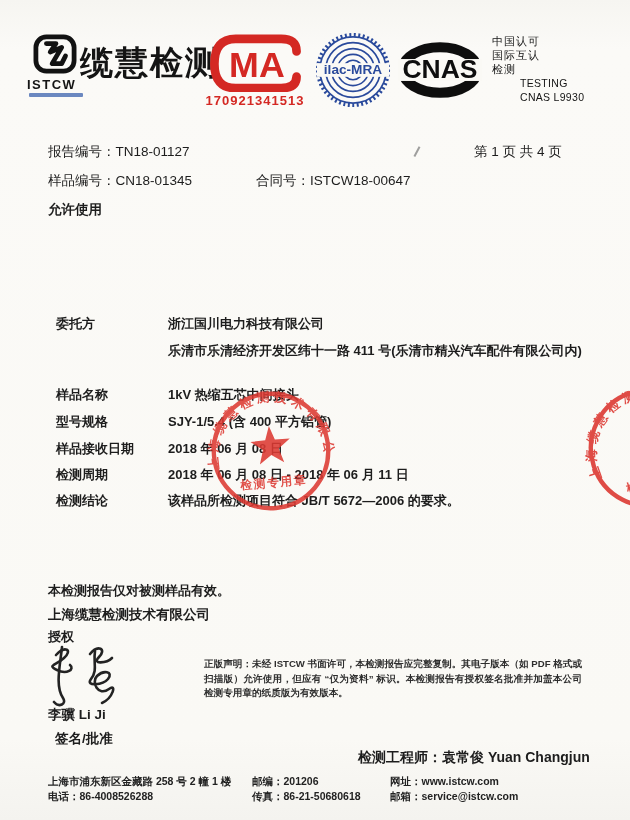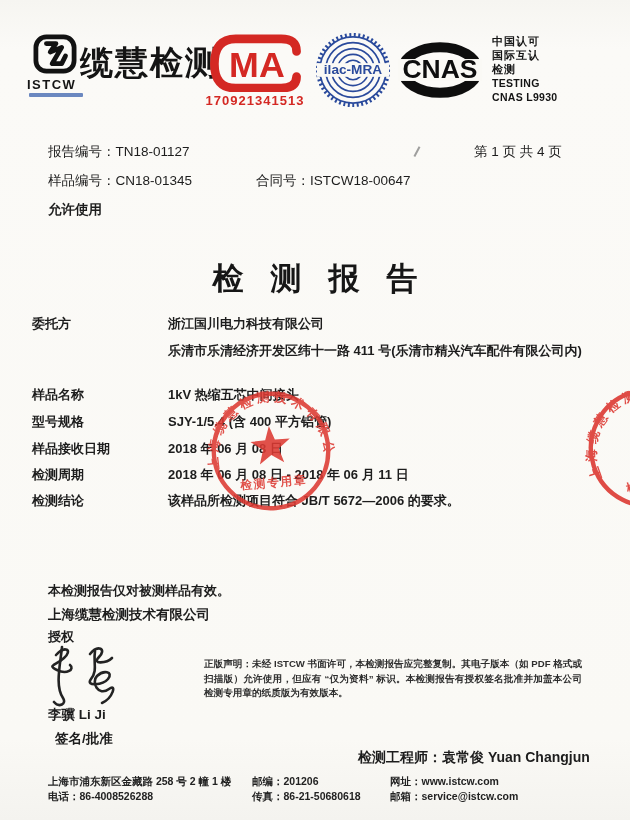--- a/index.html
+++ b/index.html
@@ -12,37 +12,37 @@
   
   .istcw-icon{left:32px;top:34px;}
   .brand-logo-text{left:27px;top:77px;font-size:13px;font-weight:800;letter-spacing:1.5px;color:#151515;}
   .tagline-bar{left:29px;top:93px;width:54px;height:4px;background:#3b62ad;opacity:.75;border-radius:1px;}
   .brand-name{left:80px;top:41px;font-size:33px;font-weight:800;letter-spacing:2px;color:#141414;}
   .cma{left:206px;top:34px;}
   .cma-number{left:203px;top:93px;width:104px;text-align:center;font-size:13px;font-weight:800;color:#d42823;letter-spacing:1px;}
   .ilac{left:314px;top:31px;}
   .cnas{left:398px;top:42px;}
   .accred{left:492px;top:34px;line-height:14px;color:#141414;}
-  .accred div{font-size:11px;font-weight:700;letter-spacing:1px;}
-  .accred .en{font-size:10.5px;letter-spacing:.3px;}
+  .accred div{font-size:11px;font-weight:400;letter-spacing:1px;}
+  .accred .en{font-size:10.5px;letter-spacing:.3px;margin-left:28px;}
   
   .meta{font-size:13.5px;font-weight:400;}
   .m-row1{top:143px;}
   .m-row2{top:172px;}
   .lab-col{left:48px;}
   .date-col{left:288px;}
   .page-col{left:474px;}
   .contract-col{left:256px;}
   .test-type{left:48px;top:201px;font-size:13.5px;font-weight:700;}
   .pen-mark{left:416px;top:146px;width:1.5px;height:11px;background:#777;transform:rotate(28deg);opacity:.7;}
   
   .title{left:0;right:0;top:258px;text-align:center;font-size:31px;font-weight:800;letter-spacing:27px;text-indent:27px;color:#161616;}
   
   .frow{font-size:13px;font-weight:700;}
-  .flab{position:absolute;left:32px;white-space:nowrap;}
+  .flab{position:absolute;left:56px;white-space:nowrap;}
   .fval{position:absolute;left:168px;white-space:nowrap;}
   .f0{top:315px;} .faddr{top:342px;} .f1{top:386px;} .f2{top:413px;}
   .f3{top:440px;} .f4{top:466px;} .f5{top:492px;}
   
   .stamp-main{left:206px;top:386px;width:130px;height:130px;opacity:.88;transform:rotate(-5deg);}
   .stamp-edge{left:583px;top:382px;width:132px;height:132px;opacity:.9;transform:rotate(-18deg);}
   
   .validity{left:48px;top:582px;font-size:13px;font-weight:700;}
   .company-line{left:48px;top:606px;font-size:13.5px;font-weight:700;}
   .authorize{left:48px;top:628px;font-size:13px;font-weight:700;}
@@ -108,21 +108,20 @@
 
   <div class="abs meta m-row1 lab-col"><span>报告编号：</span><span>TN18-01127</span></div>
   <div class="abs meta m-row1 page-col">第 1 页 共 4 页</div>
   <div class="abs pen-mark"></div>
 
   <div class="abs meta m-row2 lab-col"><span>样品编号：</span><span>CN18-01345</span></div>
   <div class="abs meta m-row2 contract-col"><span>合同号：</span><span>ISTCW18-00647</span></div>
 
   <div class="abs test-type">允许使用</div>
 
-  <div class="abs title">检测报告</div>
 
   <div class="frow">
     <span class="flab f0">委托方</span>
     <span class="fval f0">浙江国川电力科技有限公司</span>
     <span class="fval faddr">乐清市乐清经济开发区纬十一路 411 号(乐清市精兴汽车配件有限公司内)</span>
   </div>
   <div class="frow">
     <span class="flab f1">样品名称</span>
     <span class="fval f1">1kV 热缩五芯中间接头</span>
   </div>

